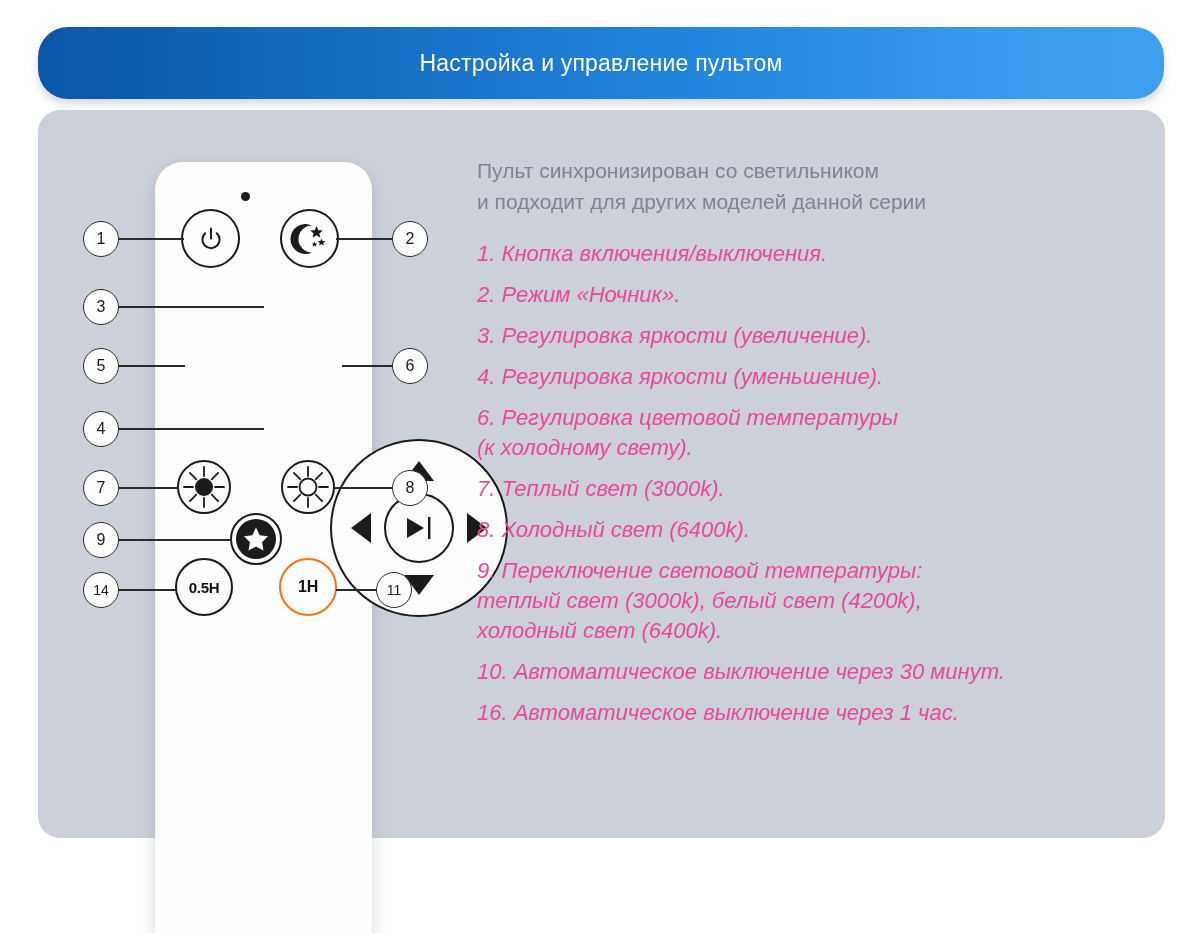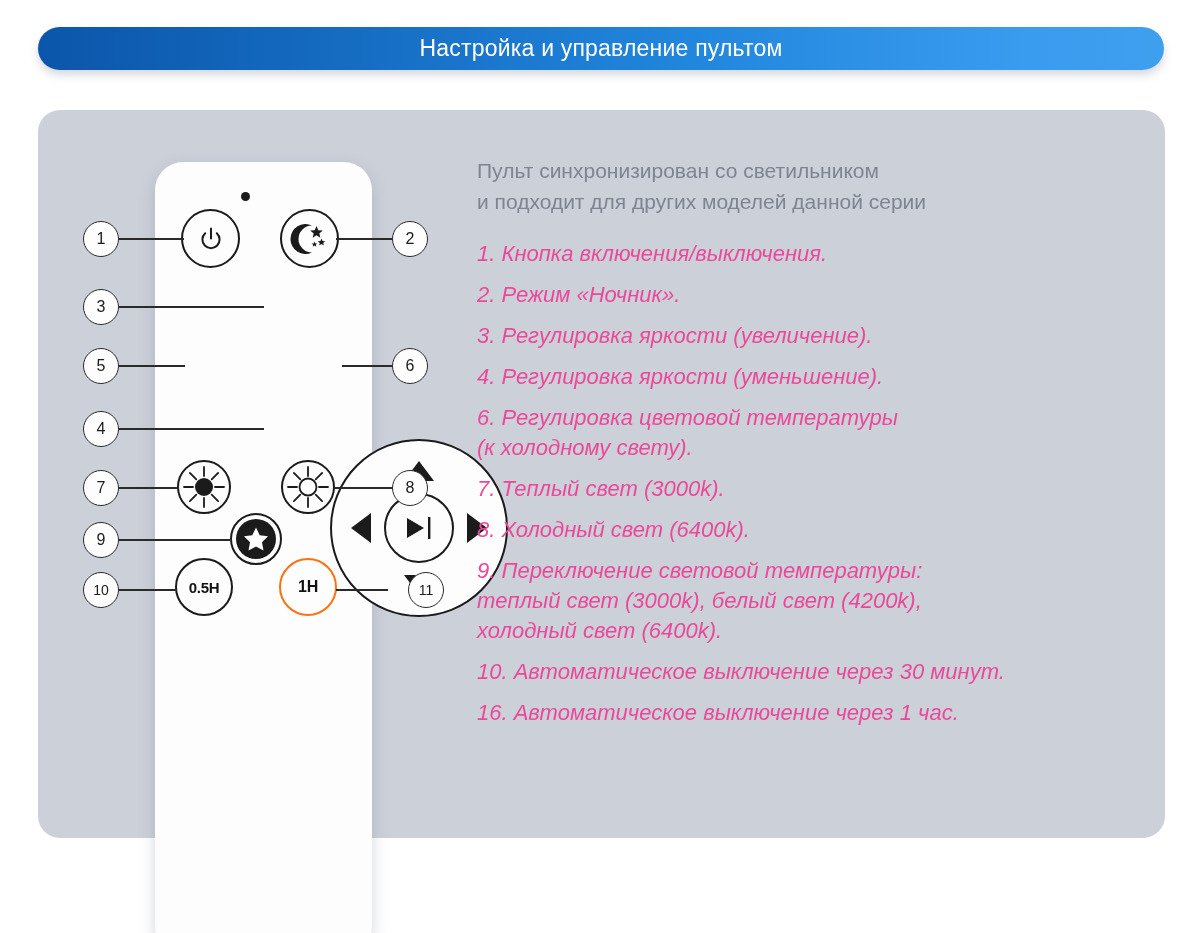--- a/index.html
+++ b/index.html
@@ -8,21 +8,21 @@
     background:#ffffff;
     font-family:"Liberation Sans","DejaVu Sans",sans-serif;
     position:relative;
     overflow:hidden;
   }
 
   
   .header-banner{
     position:absolute;
     left:38px;top:27px;
-    width:1126px;height:43px;
+    width:1126px;height:72px;
     border-radius:30px;
     background:linear-gradient(90deg,#0b56ab 0%,#1368bd 22%,#2186dd 58%,#3a9cef 88%,#3f9fef 100%);
     box-shadow:0 5px 9px rgba(120,130,150,.30);
     display:flex;align-items:center;justify-content:center;
   }
   .header-title{
     color:#ffffff;
     font-size:23px;
     letter-spacing:.2px;
     white-space:nowrap;
@@ -248,22 +248,22 @@
 
 <div class="callout" style="left:83px;top:221px;">1</div>
 <div class="callout" style="left:392px;top:221px;">2</div>
 <div class="callout" style="left:83px;top:289px;">3</div>
 <div class="callout" style="left:83px;top:411px;">4</div>
 <div class="callout" style="left:83px;top:348px;">5</div>
 <div class="callout" style="left:392px;top:348px;">6</div>
 <div class="callout" style="left:83px;top:470px;">7</div>
 <div class="callout" style="left:392px;top:470px;">8</div>
 <div class="callout" style="left:83px;top:522px;">9</div>
-<div class="callout wide" style="left:83px;top:572px;">10</div>
-<div class="callout wide" style="left:408px;top:572px;">11</div>
+<div class="callout wide" style="left:83px;top:572px;">14</div>
+<div class="callout wide" style="left:376px;top:572px;">11</div>
 
 <div class="text-col">
   <div class="intro">
     <div>Пульт синхронизирован со светильником</div>
     <div>и подходит для других моделей данной серии</div>
   </div>
   <div class="list">
     <div class="list-item">1. Кнопка включения/выключения.</div>
     <div class="list-item">2. Режим «Ночник».</div>
     <div class="list-item">3. Регулировка яркости (увеличение).</div>

